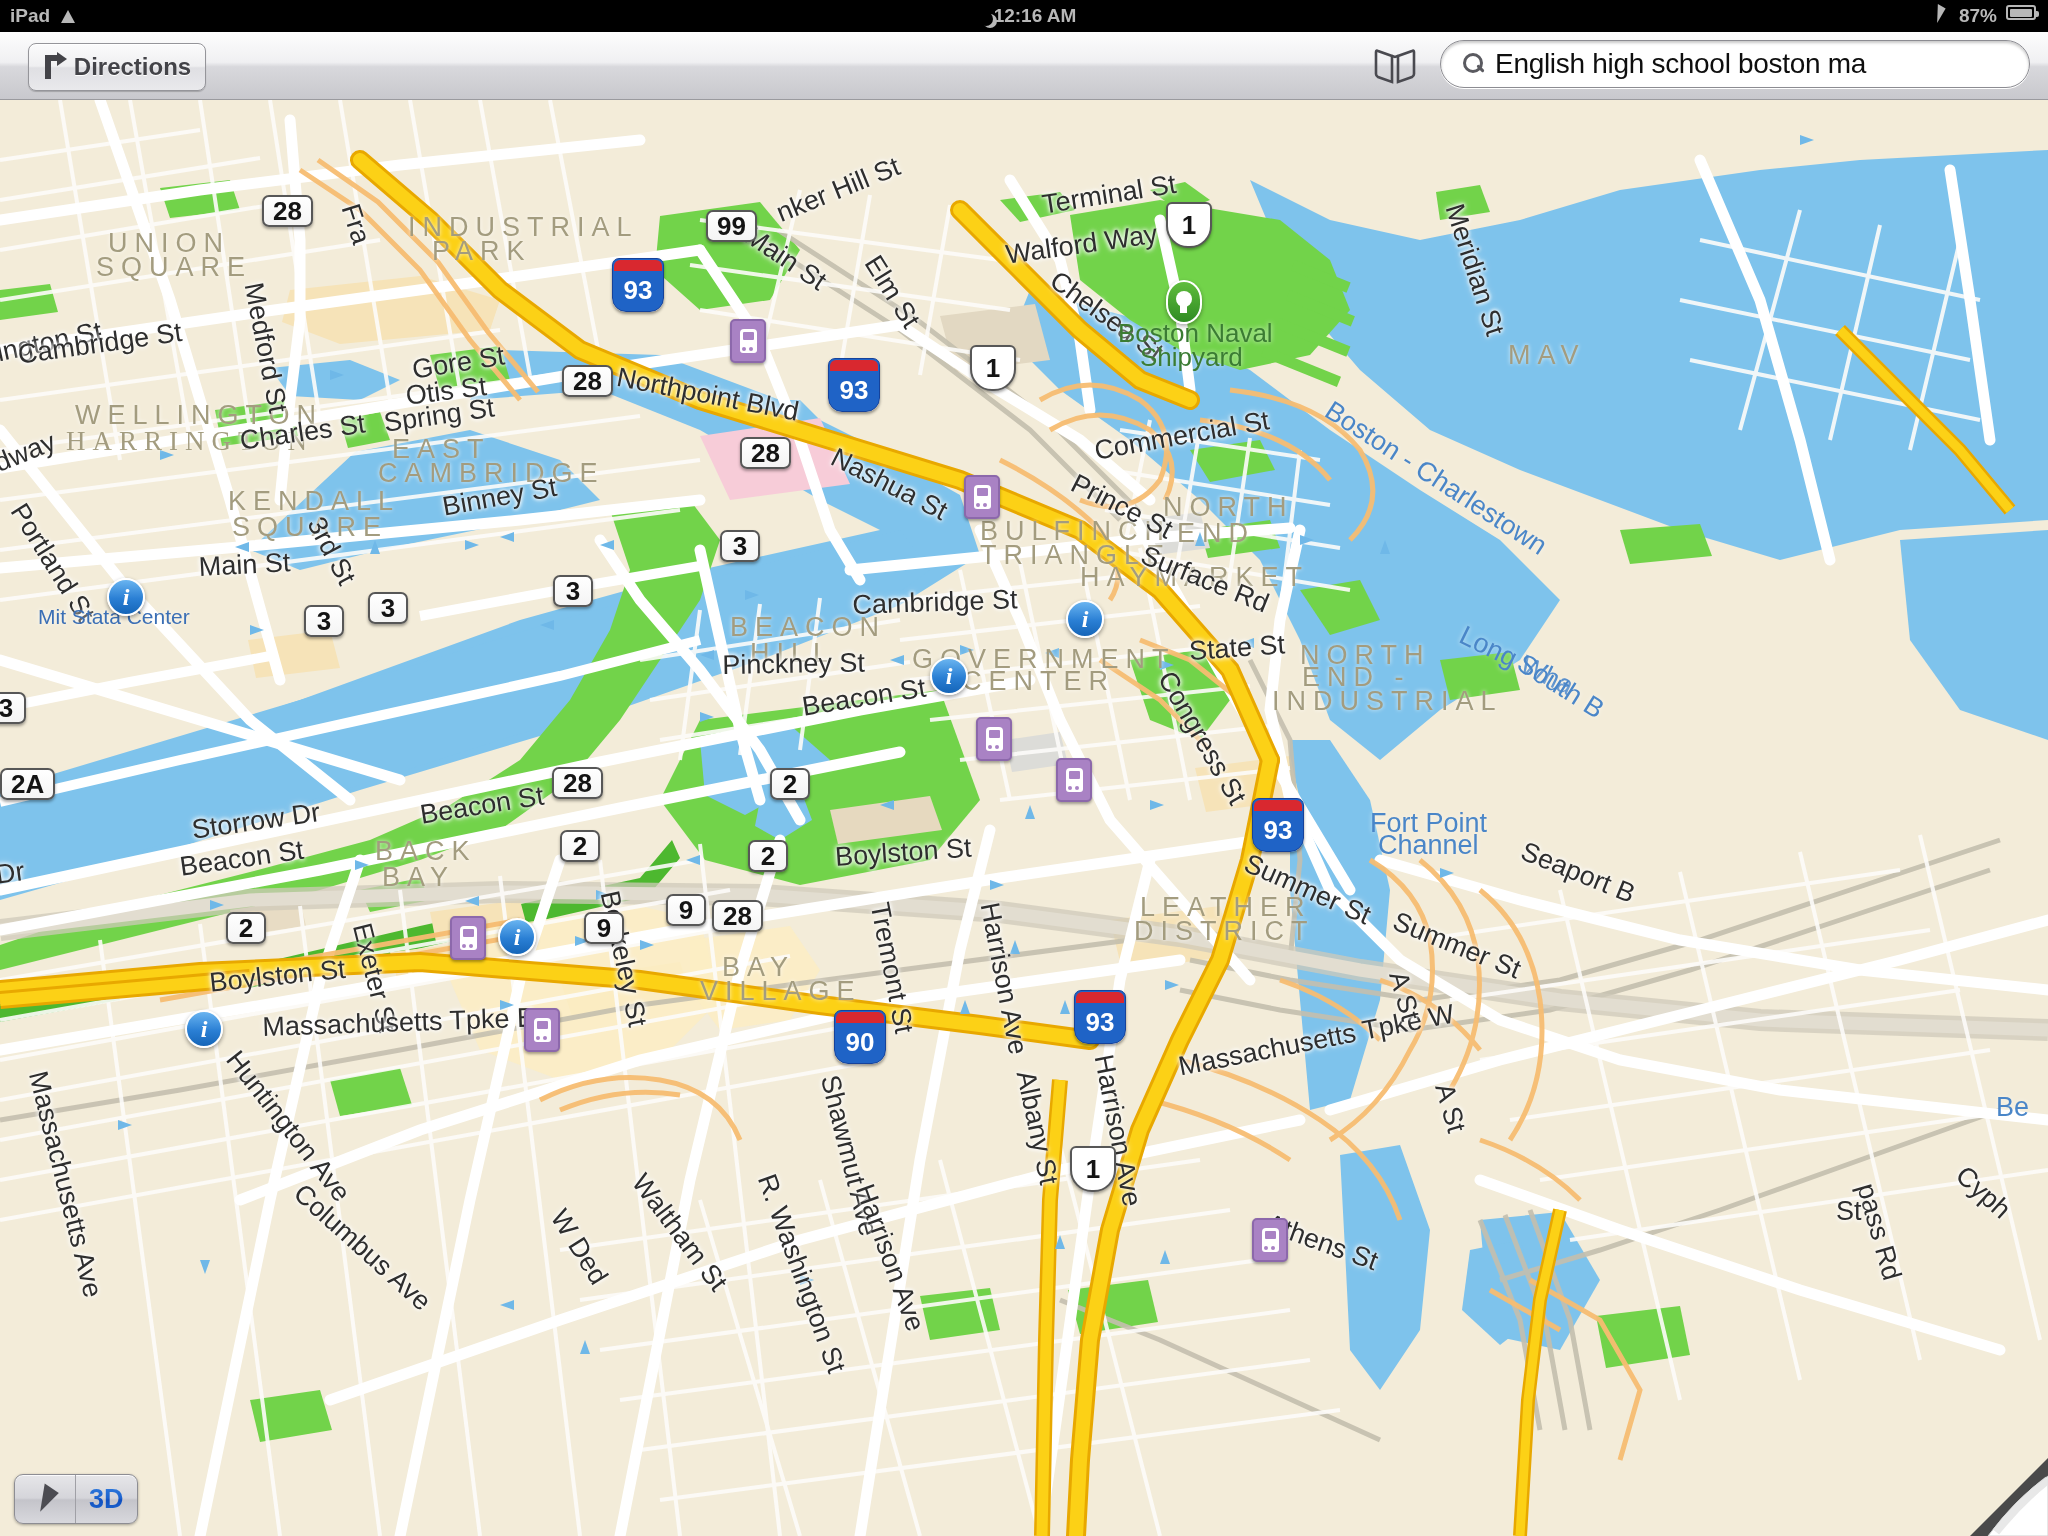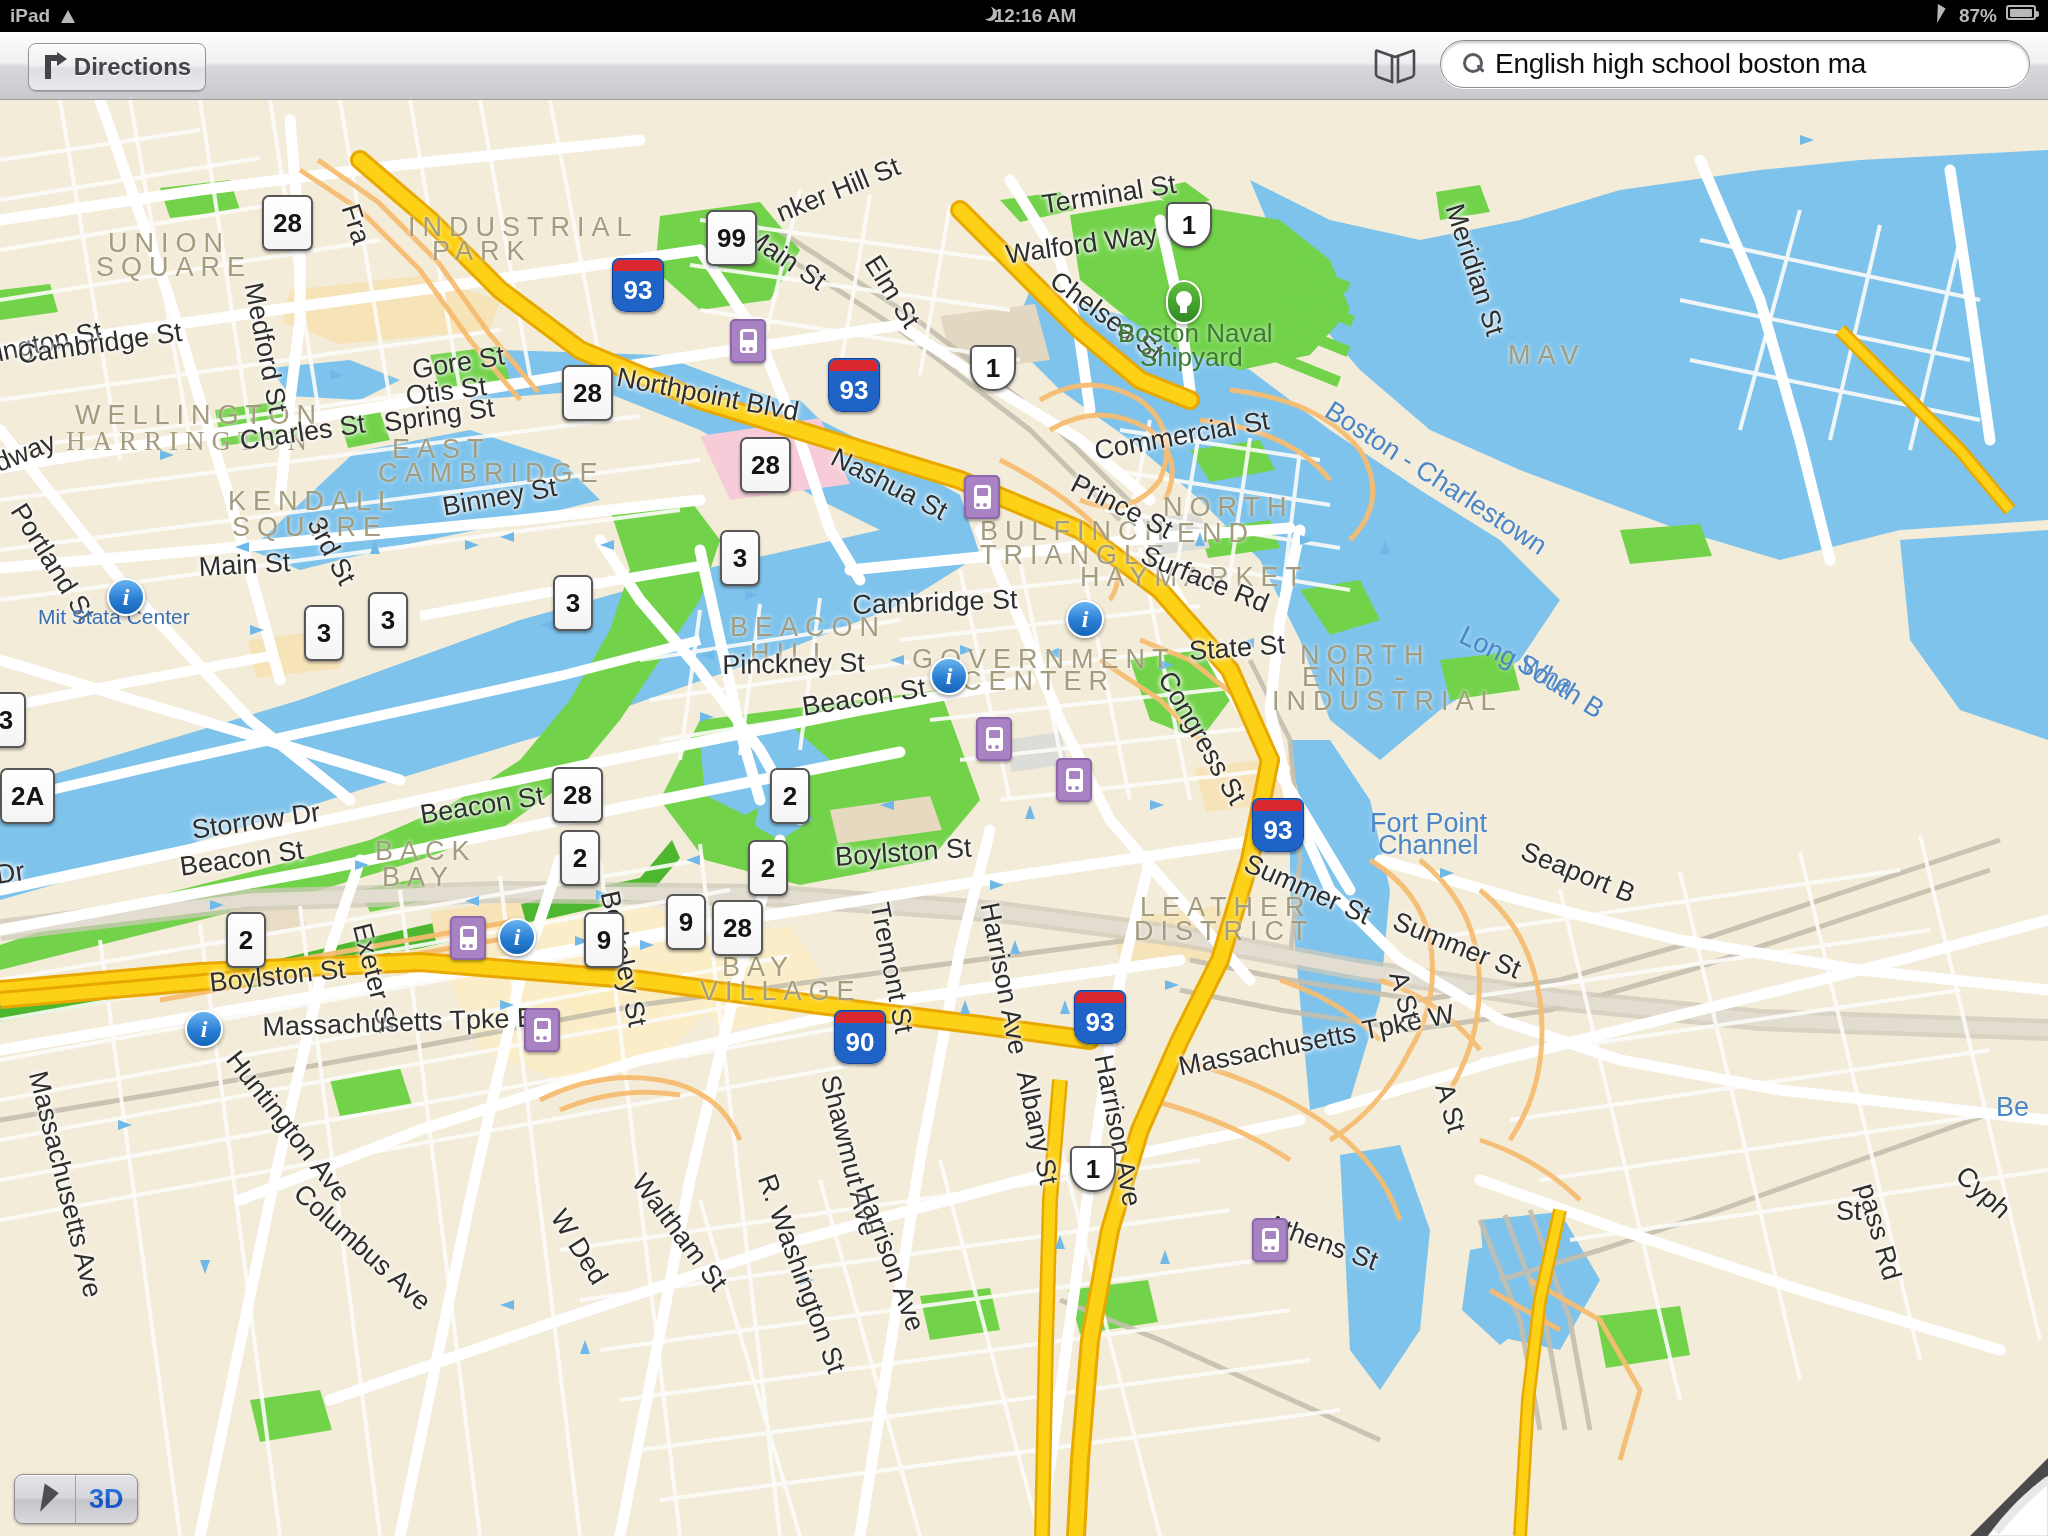--- a/index.html
+++ b/index.html
@@ -7,21 +7,21 @@
   body { font-family:"Liberation Sans", sans-serif; }
 
   
   #status-bar{
     position:absolute; left:0; top:0; width:2048px; height:32px;
     background:#000; color:#b8b8b8;
     display:flex; align-items:center; font-size:19px; font-weight:bold;
   }
   #status-left{ position:absolute; left:10px; display:flex; align-items:center; gap:8px; }
   #status-center{ position:absolute; left:0; width:2048px; text-align:center;
-                  display:flex; justify-content:center; align-items:flex-start; gap:7px;}
+                  display:flex; justify-content:center; align-items:flex-end; gap:7px;}
   #status-right{ position:absolute; right:12px; display:flex; align-items:flex-start; gap:9px;}
   .wifi-icon{ width:20px; height:16px; position:relative; display:inline-block; }
   .wifi-icon::before{ content:""; position:absolute; left:3px; top:2px;
      width:0;height:0;border-left:7px solid transparent;border-right:7px solid transparent;
      border-bottom:13px solid #b8b8b8; }
   .moon-icon{ width:15px;height:15px;position:relative;display:inline-block; }
   .moon-icon::before{content:"";position:absolute;width:14px;height:14px;border-radius:50%;
      box-shadow:4px 2px 0 0 #b8b8b8; }
   .loc-arrow-status{ display:inline-block;width:17px;height:17px;position:relative; }
   .loc-arrow-status::before{content:"";position:absolute;left:0;top:0;width:0;height:0;
@@ -88,21 +88,21 @@
   .park-label{ font-size:26px; color:#3b7c33; text-shadow:0 0 5px rgba(255,255,255,.75);}
   .poi-label{ font-size:21px; color:#3b6fb5; text-shadow:0 0 5px rgba(255,255,255,.9);}
 
   
   .shield{ position:absolute; }
   .shield-rect{
     background:linear-gradient(to bottom,#ffffff,#f4f4f4);
     border:2px solid #575757; border-radius:7px;
     font-size:26px;font-weight:bold;color:#141414;
     display:flex;align-items:center;justify-content:center;
-    padding:1px 9px; min-width:40px;height:56px;
+    padding:1px 9px; min-width:40px;height:32px;
     box-shadow:0 2px 3px rgba(0,0,0,.35);
   }
   .shield-us{
     width:46px;height:46px;position:relative;
     display:flex;align-items:center;justify-content:center;
     font-size:26px;font-weight:bold;color:#141414;
     background:#fff;border:2px solid #575757;
     border-radius:6px 6px 22px 22px;
     box-shadow:0 2px 3px rgba(0,0,0,.35);
   }

